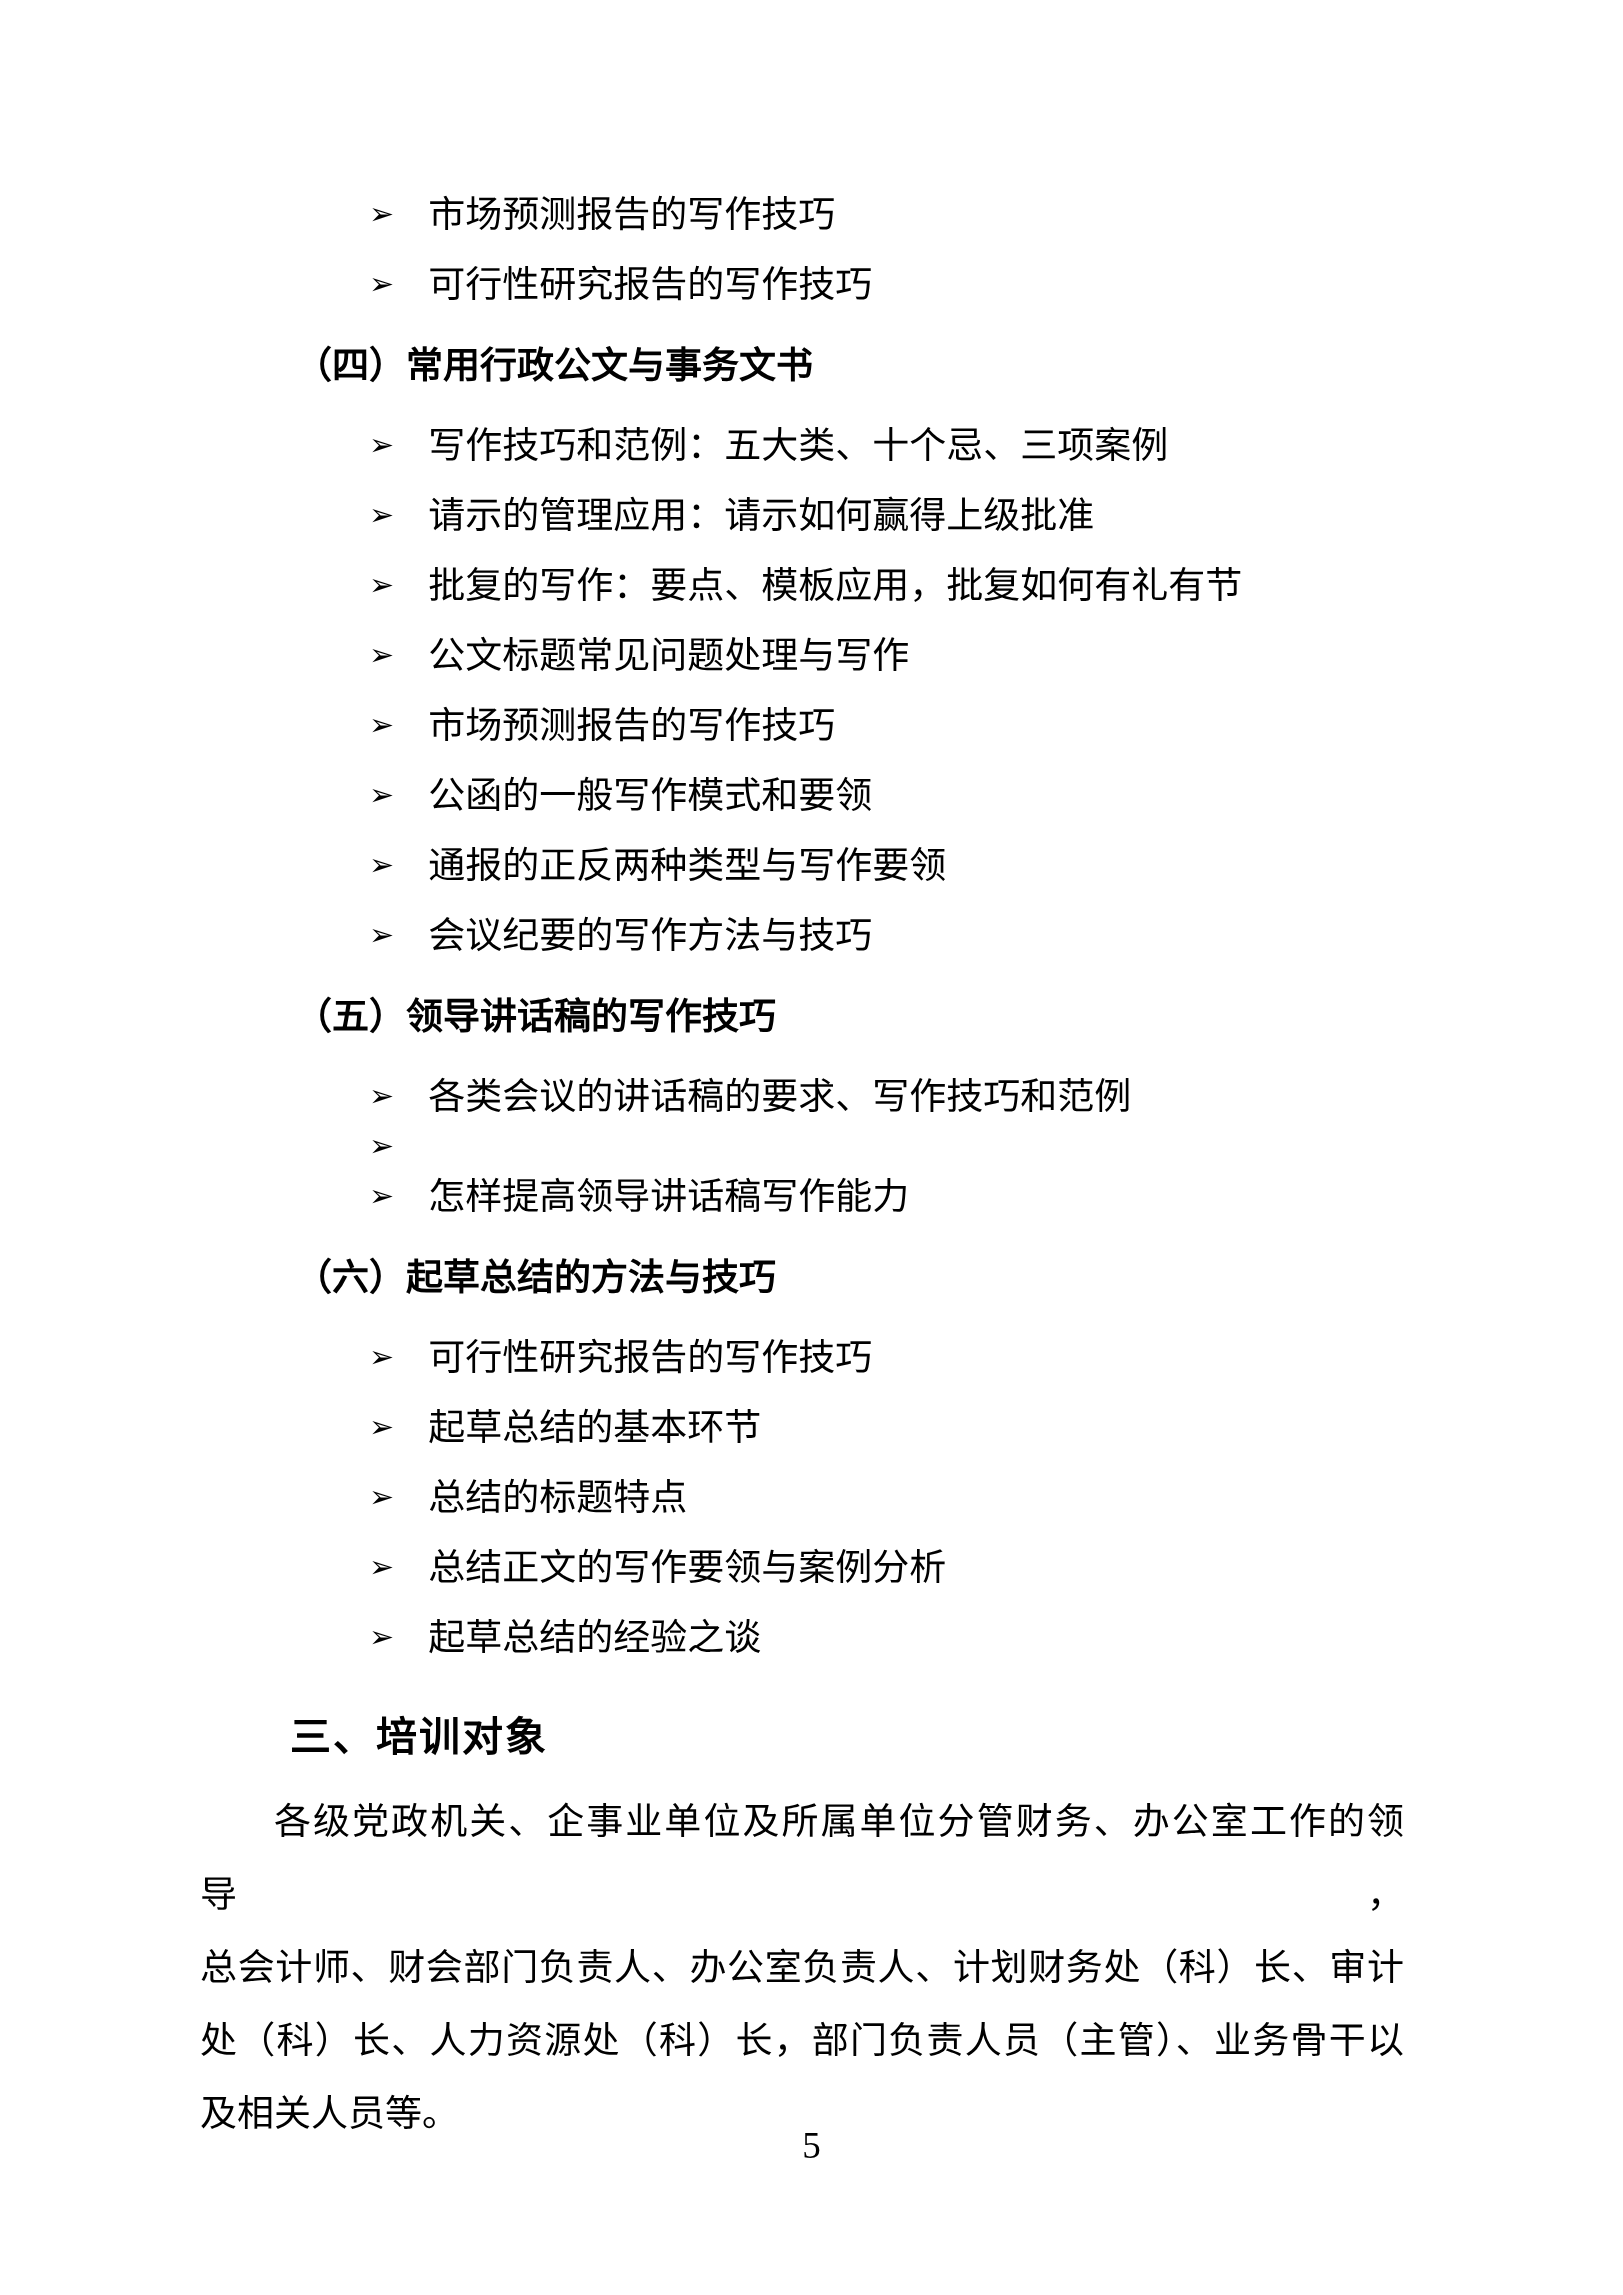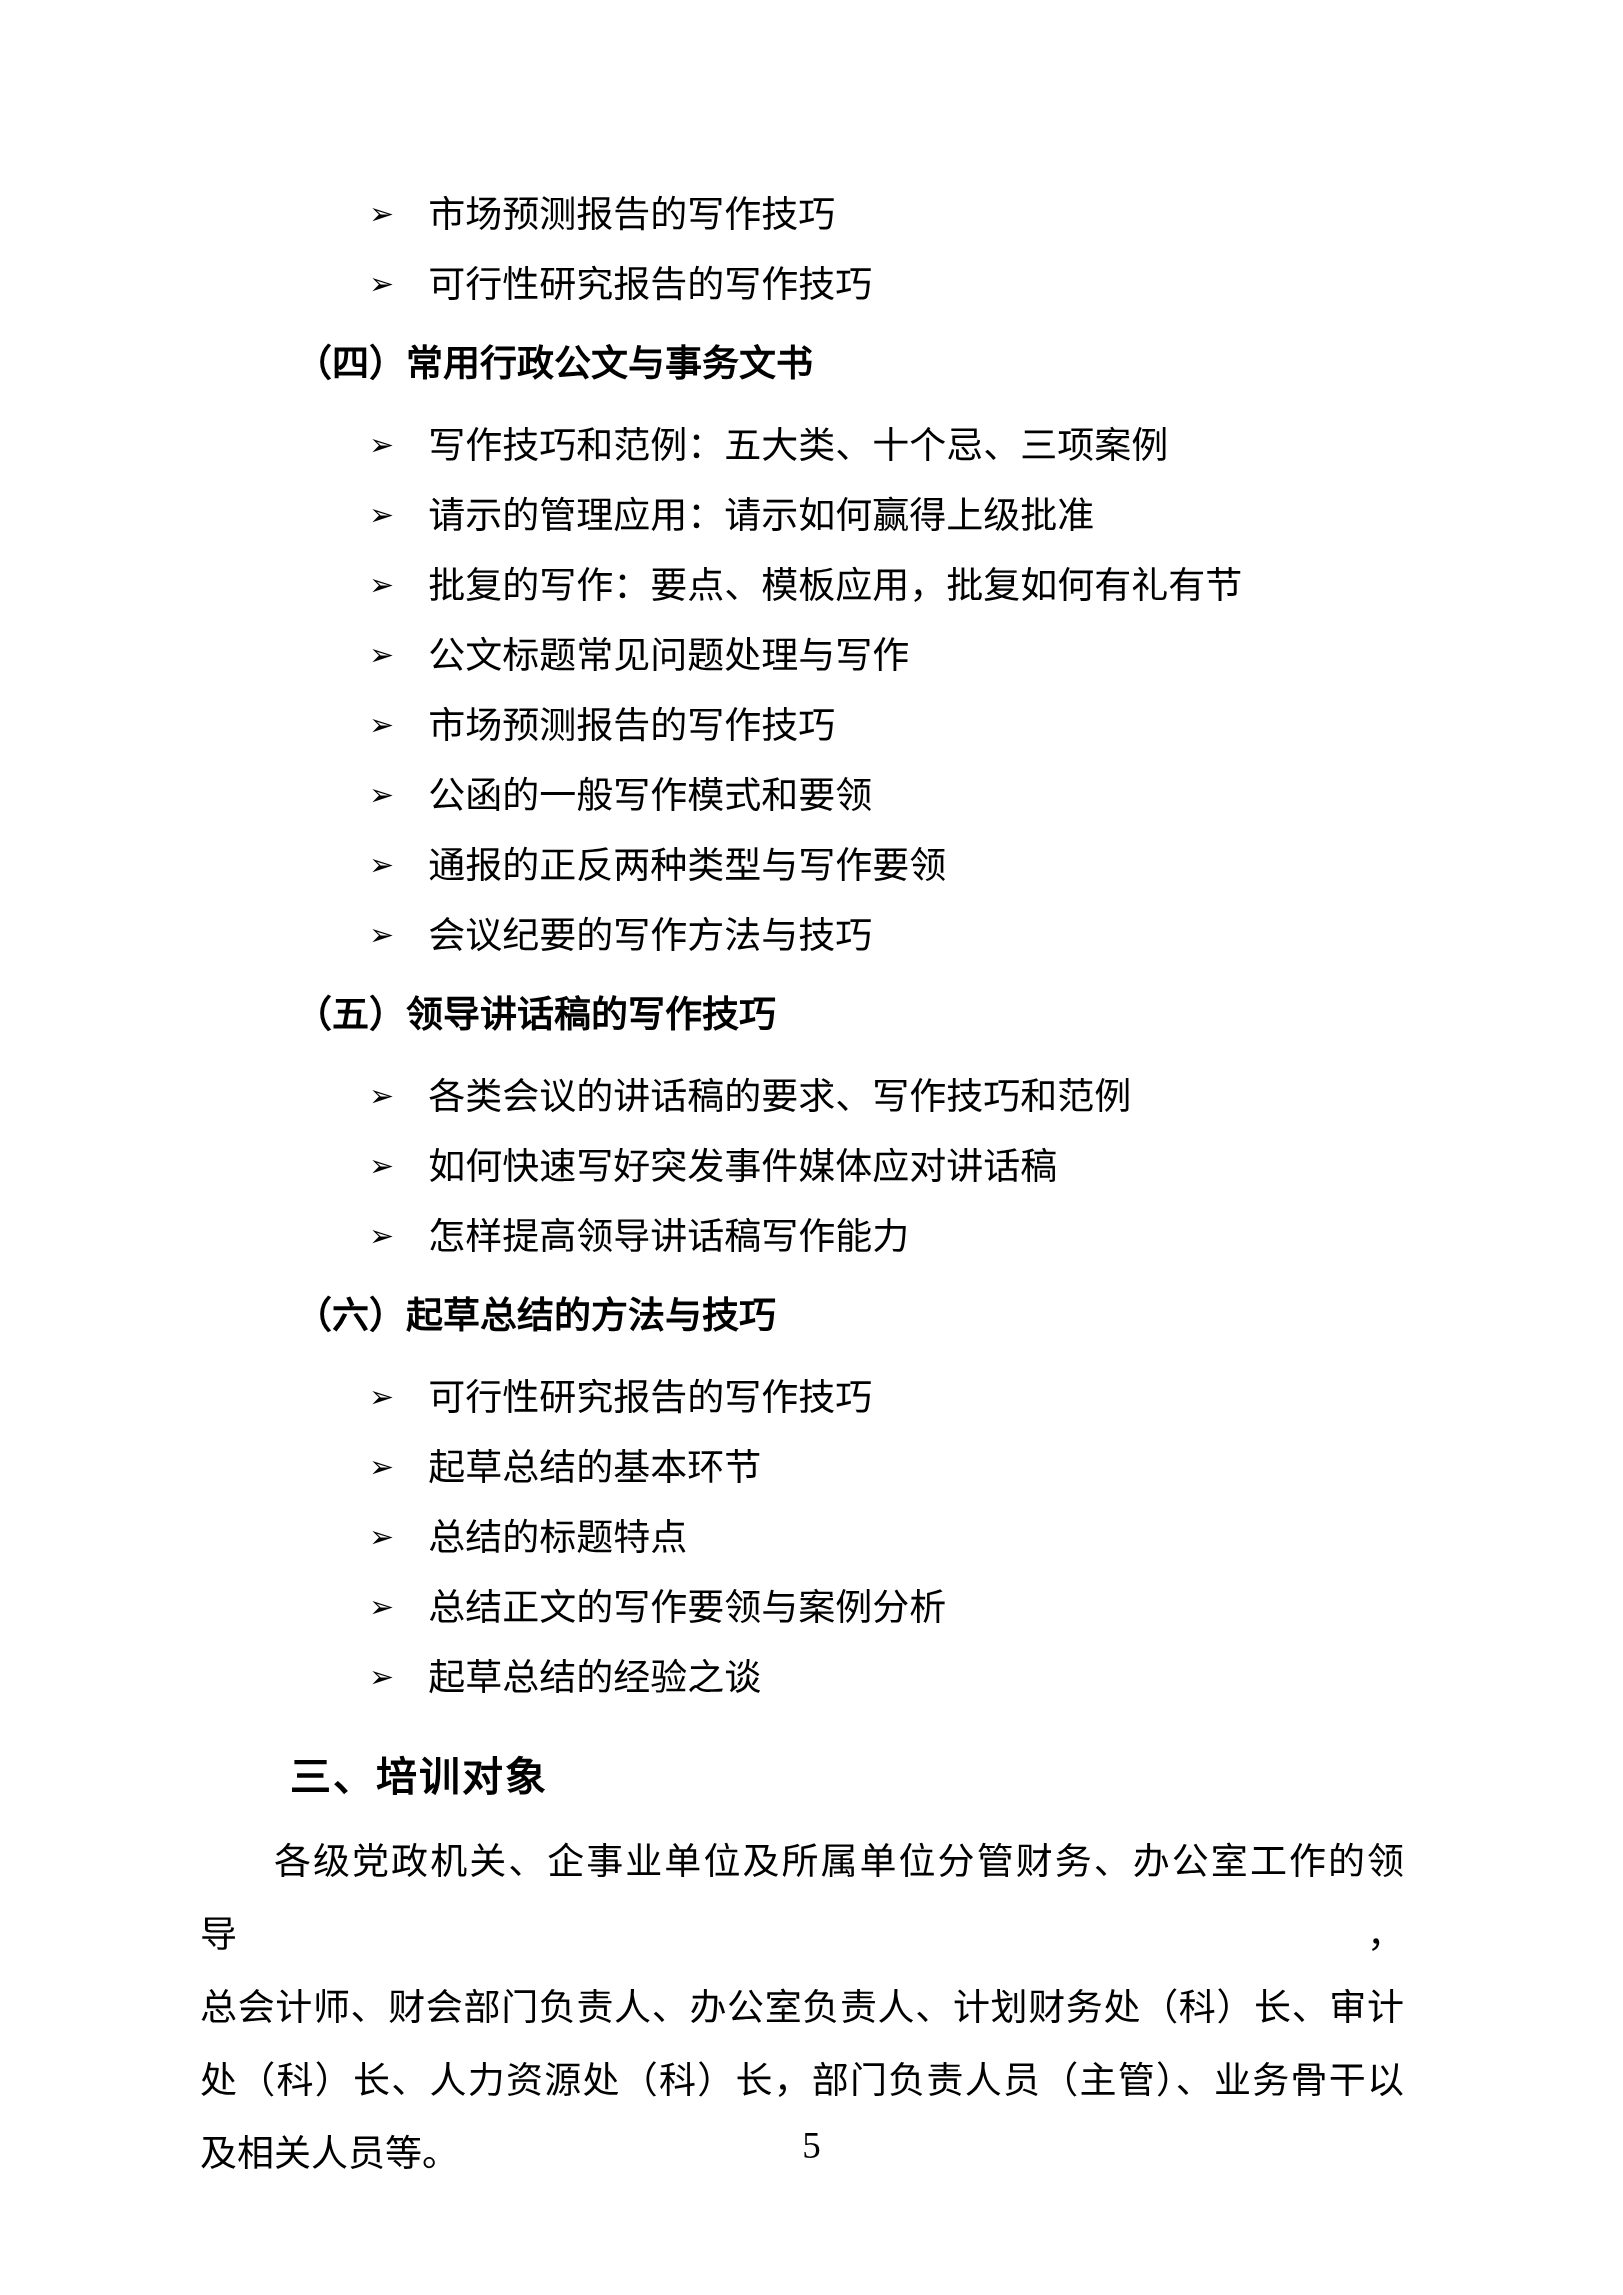--- a/index.html
+++ b/index.html
@@ -27,21 +27,20 @@
   }
   .o-row.bullet {
     padding-left: 169px;
     display: flex;
     align-items: center;
   }
   .o-row.heading {
     padding-left: 95px;
     font-weight: bold;
     margin: 10.5px 0;
-    font-family: Liberation Mono, monospace;
   }
   .arrow {
     font-size: 30px;
     line-height: 1;
     margin-right: 34px;
     flex: 0 0 auto;
     transform: translateY(-1.3px);
   }
   
   .section-heading {
@@ -127,21 +126,20 @@
         <span class="arrow">➢</span>
         <span>会议纪要的写作方法与技巧</span>
       </div>
       <div class="o-row heading"><span>（五）领导讲话稿的写作技巧</span></div>
       <div class="o-row bullet">
         <span class="arrow">➢</span>
         <span>各类会议的讲话稿的要求、写作技巧和范例</span>
       </div>
       <div class="o-row bullet">
         <span class="arrow">➢</span>
-        <span>如何快速写好突发事件媒体应对讲话稿</span>
       </div>
       <div class="o-row bullet">
         <span class="arrow">➢</span>
         <span>怎样提高领导讲话稿写作能力</span>
       </div>
       <div class="o-row heading"><span>（六）起草总结的方法与技巧</span></div>
       <div class="o-row bullet">
         <span class="arrow">➢</span>
         <span>可行性研究报告的写作技巧</span>
       </div>

